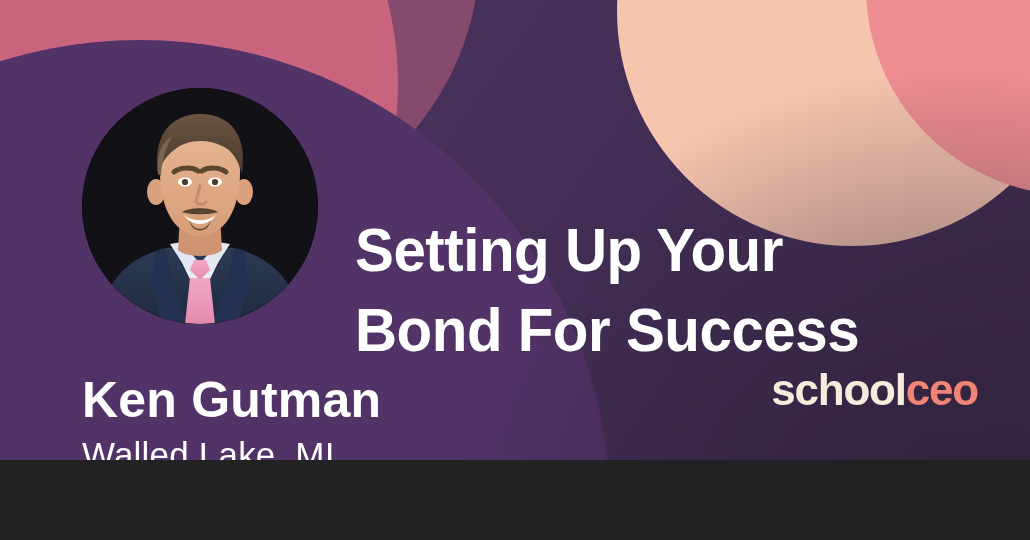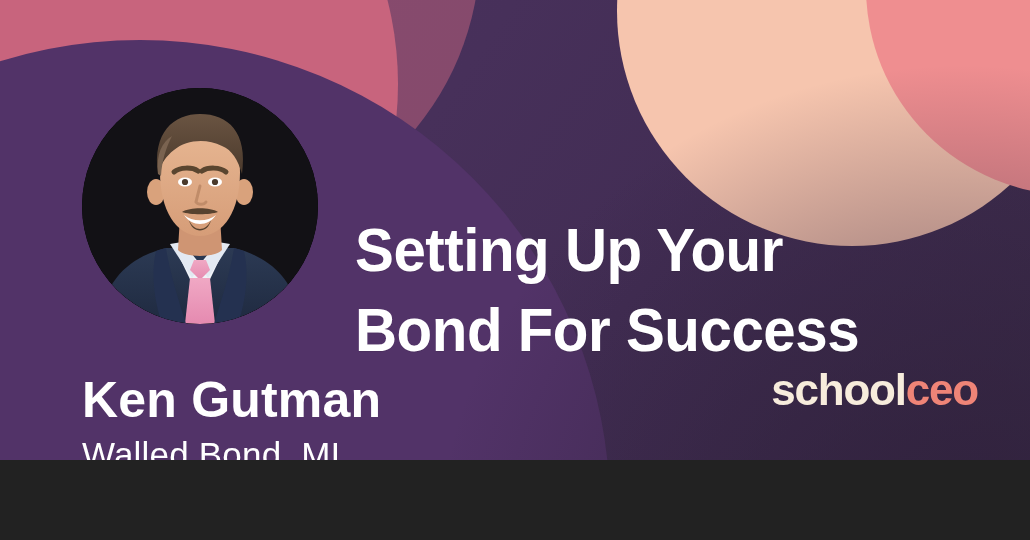--- a/index.html
+++ b/index.html
@@ -236,20 +236,20 @@
     </svg>
   </div>
 
   <h1 class="title">
     <span class="title-line">Setting Up Your</span>
     <span class="title-line">Bond For Success</span>
   </h1>
 
   <div class="speaker">
     <p class="speaker-name">Ken Gutman</p>
-    <p class="speaker-location">Walled Bond, MI</p>
+    <p class="speaker-location">Walled Lake, MI</p>
   </div>
 
   <div class="logo">
     <span class="logo-school">school</span><span class="logo-ceo">ceo</span>
   </div>
 
 </div>
 
 </body></html>

